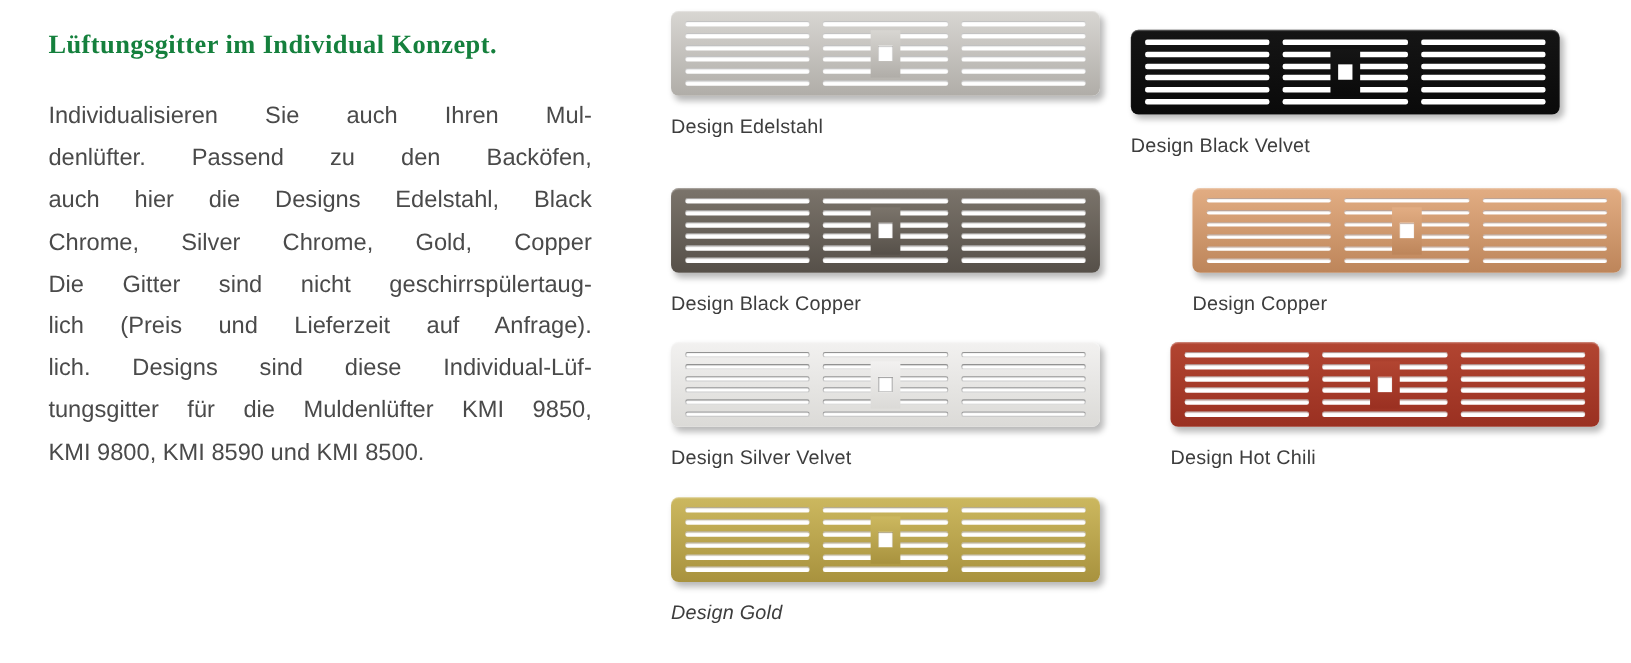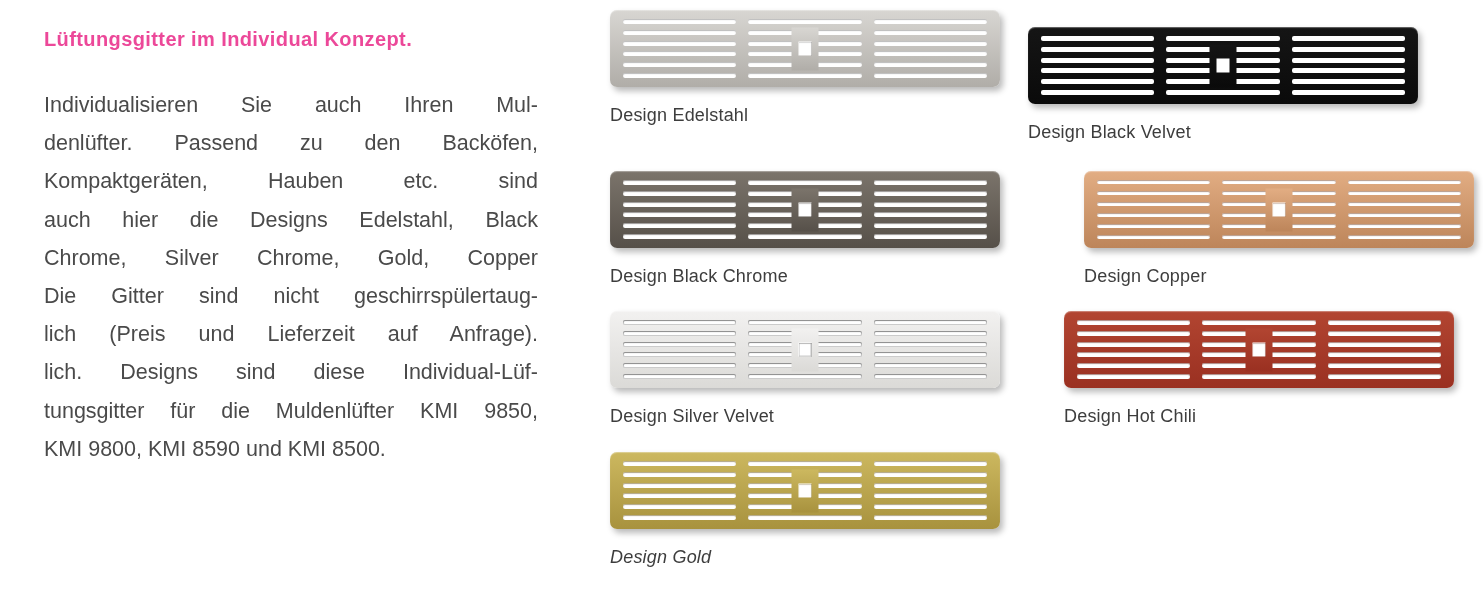--- a/index.html
+++ b/index.html
@@ -6,22 +6,22 @@
   body {
     width:1483px; height:603px;
     background:#ffffff;
     font-family:"Liberation Sans", sans-serif;
     position:relative; overflow:hidden;
   }
 
   
   .heading {
     position:absolute; left:44px; top:28px; width:500px;
-    font-size:20px; font-weight:700; color:#ec4899;
-    letter-spacing:0.4px; margin:0;
+    font-size:24px; font-weight:700; color:#15803d;
+    letter-spacing:0.4px; margin:0;font-family:Liberation Serif, serif;
   }
   .para {
     position:absolute; left:44px; top:86px; width:494px;
     font-size:21.5px; font-weight:400; color:#4a4a4a;
   }
   .para .line {
     height:38.2px; line-height:38.2px;
     text-align:justify; text-align-last:justify;
     white-space:nowrap;
   }
@@ -46,21 +46,20 @@
   .plabel { margin-top:18px; font-size:18px; color:#3d3d3d; letter-spacing:0.2px; }
 </style>
 </head>
 <body>
 
 <h1 class="heading">Lüftungsgitter im Individual Konzept.</h1>
 
 <div class="para" id="paragraph">
     <div class="line">Individualisieren Sie auch Ihren Mul-</div>
     <div class="line">denlüfter. Passend zu den Backöfen,</div>
-    <div class="line">Kompaktgeräten, Hauben etc. sind</div>
     <div class="line">auch hier die Designs Edelstahl, Black</div>
     <div class="line">Chrome, Silver Chrome, Gold, Copper</div>
     <div class="line">Die Gitter sind nicht geschirrspülertaug-</div>
     <div class="line">lich (Preis und Lieferzeit auf Anfrage).</div>
     <div class="line">lich. Designs sind diese Individual-Lüf-</div>
     <div class="line">tungsgitter für die Muldenlüfter KMI 9850,</div>
     <div class="line last">KMI 9800, KMI 8590 und KMI 8500.</div>
   </div>
 
 <div id="product-grid">
@@ -151,21 +150,21 @@
         </div>
         <div class="gcol">
           <div class="slot" style="height: 5px; background: rgb(255, 255, 255); box-shadow: rgba(30, 25, 20, 0.45) 0px 1px 1px inset;"></div>
           <div class="slot" style="height: 5px; background: rgb(255, 255, 255); box-shadow: rgba(30, 25, 20, 0.45) 0px 1px 1px inset;"></div>
           <div class="slot" style="height: 5px; background: rgb(255, 255, 255); box-shadow: rgba(30, 25, 20, 0.45) 0px 1px 1px inset;"></div>
           <div class="slot" style="height: 5px; background: rgb(255, 255, 255); box-shadow: rgba(30, 25, 20, 0.45) 0px 1px 1px inset;"></div>
           <div class="slot" style="height: 5px; background: rgb(255, 255, 255); box-shadow: rgba(30, 25, 20, 0.45) 0px 1px 1px inset;"></div>
           <div class="slot" style="height: 5px; background: rgb(255, 255, 255); box-shadow: rgba(30, 25, 20, 0.45) 0px 1px 1px inset;"></div>
         </div>
       </div>
-      <div class="plabel">Design Black Chrome</div>
+      <div class="plabel">Design Black Copper</div>
     </div>
     <div class="cell" style="left: 1084px; top: 171px;">
       <div class="grille" style="background: linear-gradient(rgb(226, 173, 131), rgb(189, 133, 90));">
         <div class="gcol">
           <div class="slot" style="height: 4px; background: rgb(255, 255, 255); box-shadow: rgba(120, 70, 40, 0.55) 0px 1px 1px inset;"></div>
           <div class="slot" style="height: 4px; background: rgb(255, 255, 255); box-shadow: rgba(120, 70, 40, 0.55) 0px 1px 1px inset;"></div>
           <div class="slot" style="height: 4px; background: rgb(255, 255, 255); box-shadow: rgba(120, 70, 40, 0.55) 0px 1px 1px inset;"></div>
           <div class="slot" style="height: 4px; background: rgb(255, 255, 255); box-shadow: rgba(120, 70, 40, 0.55) 0px 1px 1px inset;"></div>
           <div class="slot" style="height: 4px; background: rgb(255, 255, 255); box-shadow: rgba(120, 70, 40, 0.55) 0px 1px 1px inset;"></div>
           <div class="slot" style="height: 4px; background: rgb(255, 255, 255); box-shadow: rgba(120, 70, 40, 0.55) 0px 1px 1px inset;"></div>

